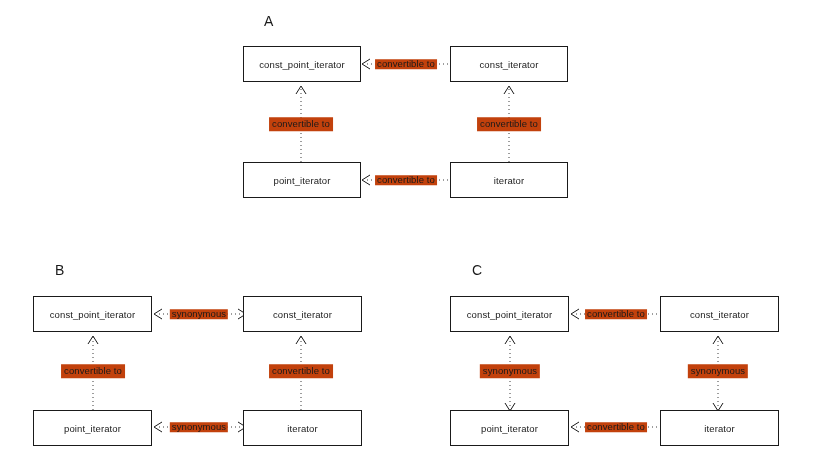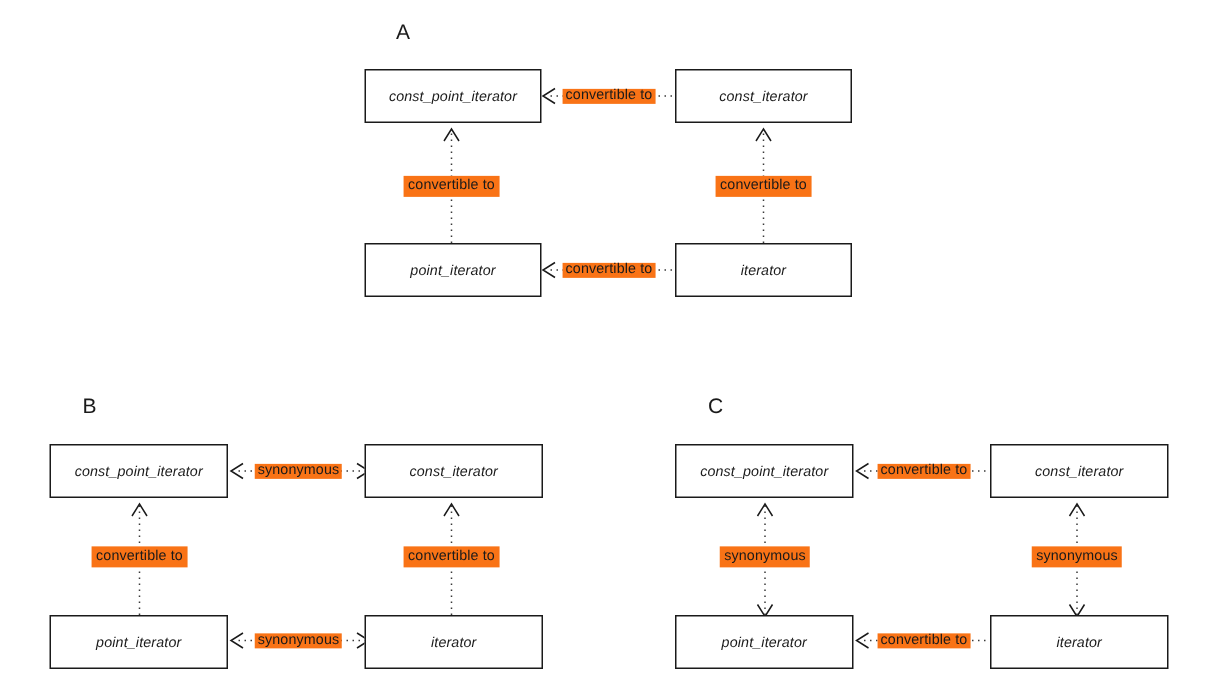--- a/index.html
+++ b/index.html
@@ -40,29 +40,28 @@
     border: 1px solid #1a1a1a;
     background: #ffffff;
     display: flex;
     align-items: center;
     justify-content: center;
     font-size: 9.5px;
     font-family: "Liberation Sans", sans-serif;
     color: #1a1a1a;
     white-space: nowrap;
     letter-spacing: 0.1px;
-    font-style: italic;
   }
   .edge-label {
     position: absolute;
     font-size: 9.5px;
     font-family: "Liberation Sans", sans-serif;
     color: #1a1a1a;
     white-space: nowrap;
-    background: #f97316;
+    background: #c2410c;
     line-height: 1;
     letter-spacing: 0.1px;
   }
   .edge-label.horiz {
     transform: translate(-50%, -50%);
     padding: 0 2px;
   }
   .edge-label.vert {
     transform: translate(-50%, -50%);
     padding: 2px 3px;

